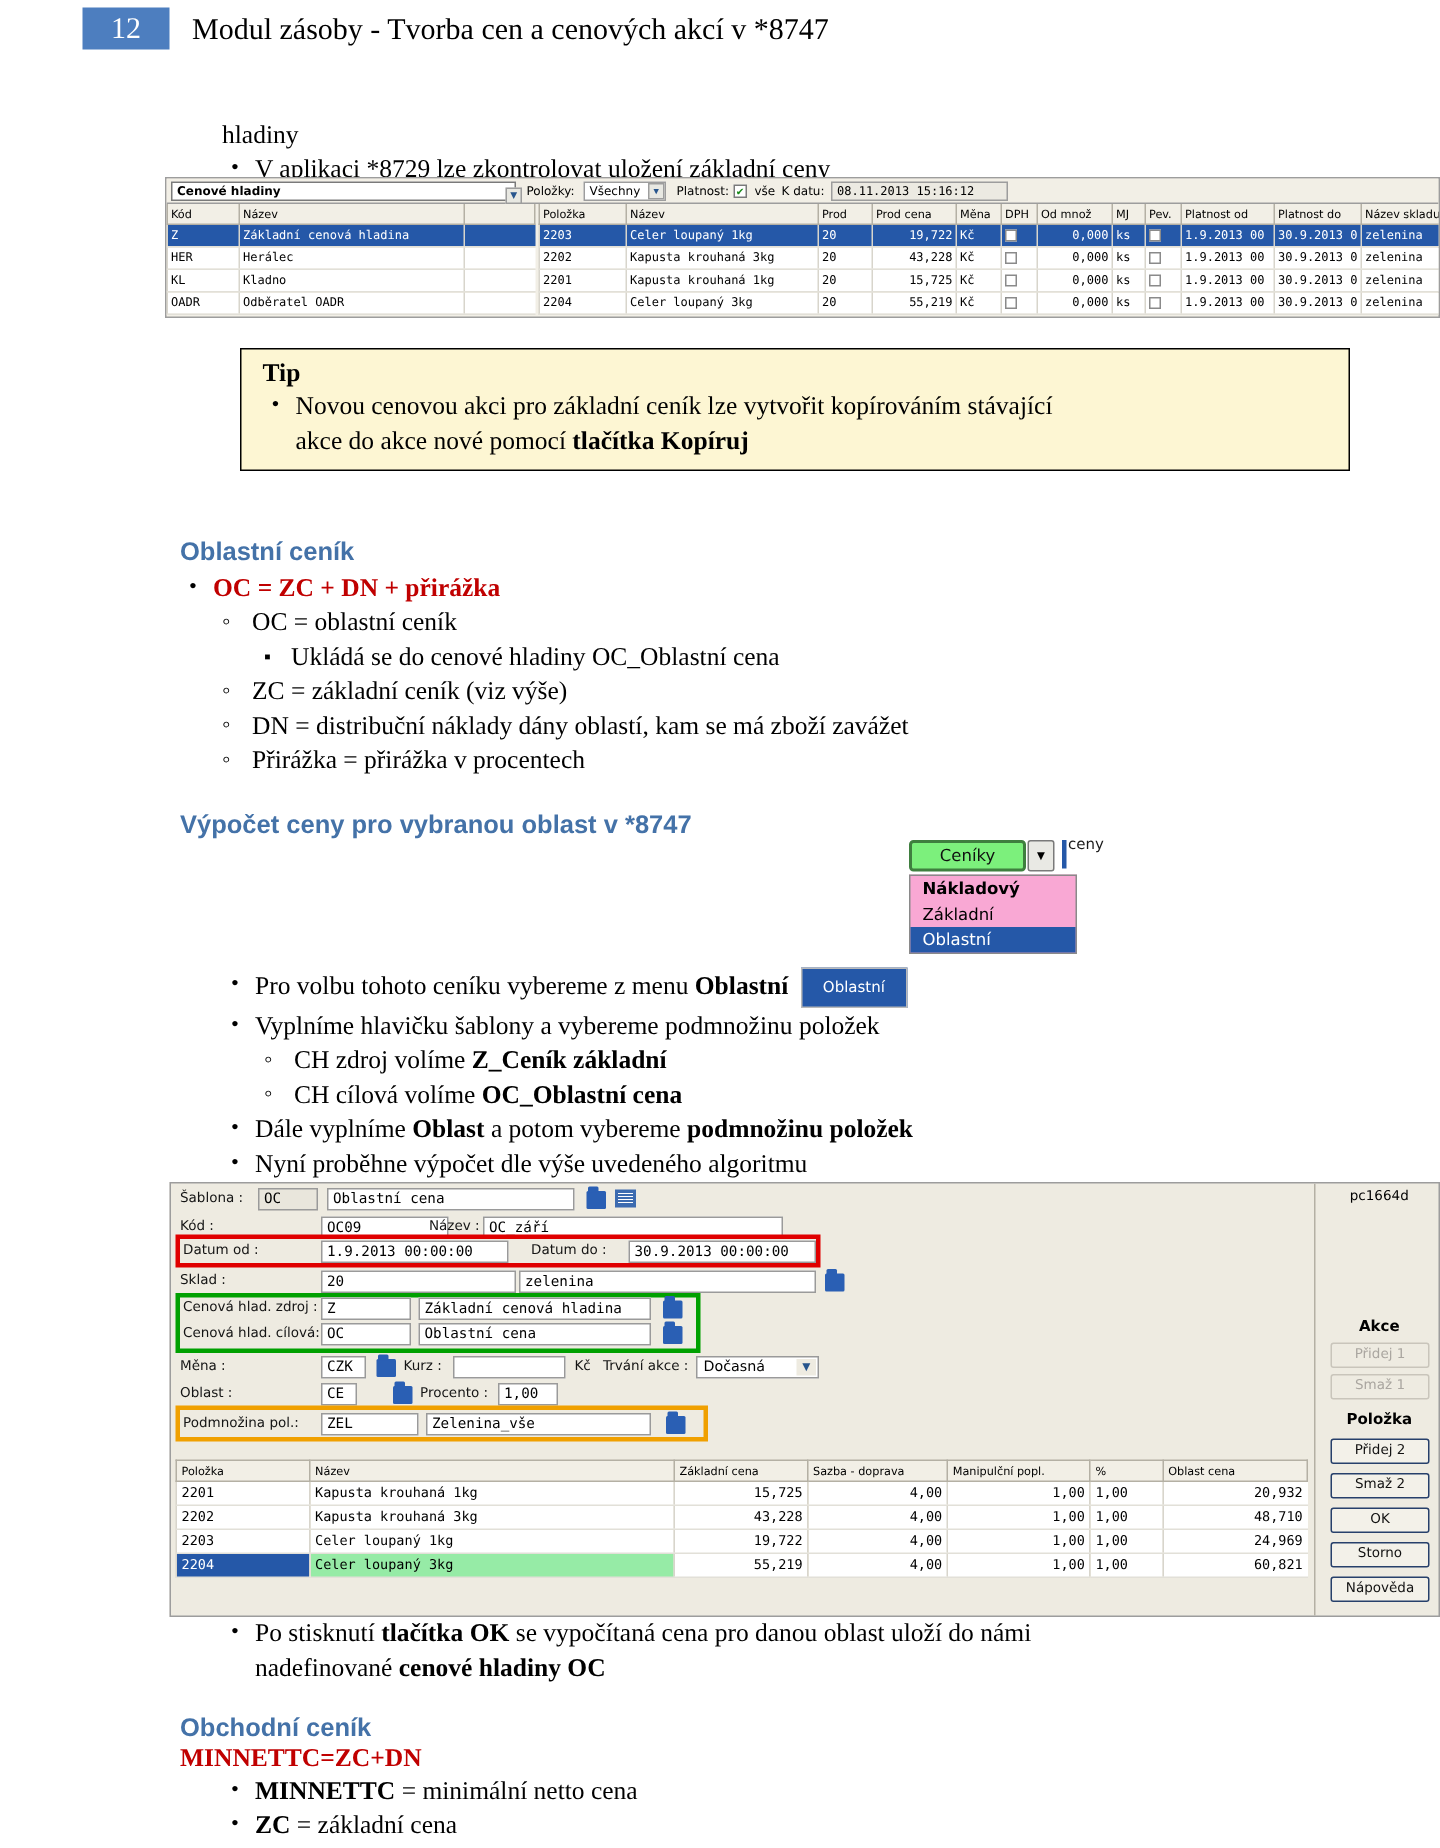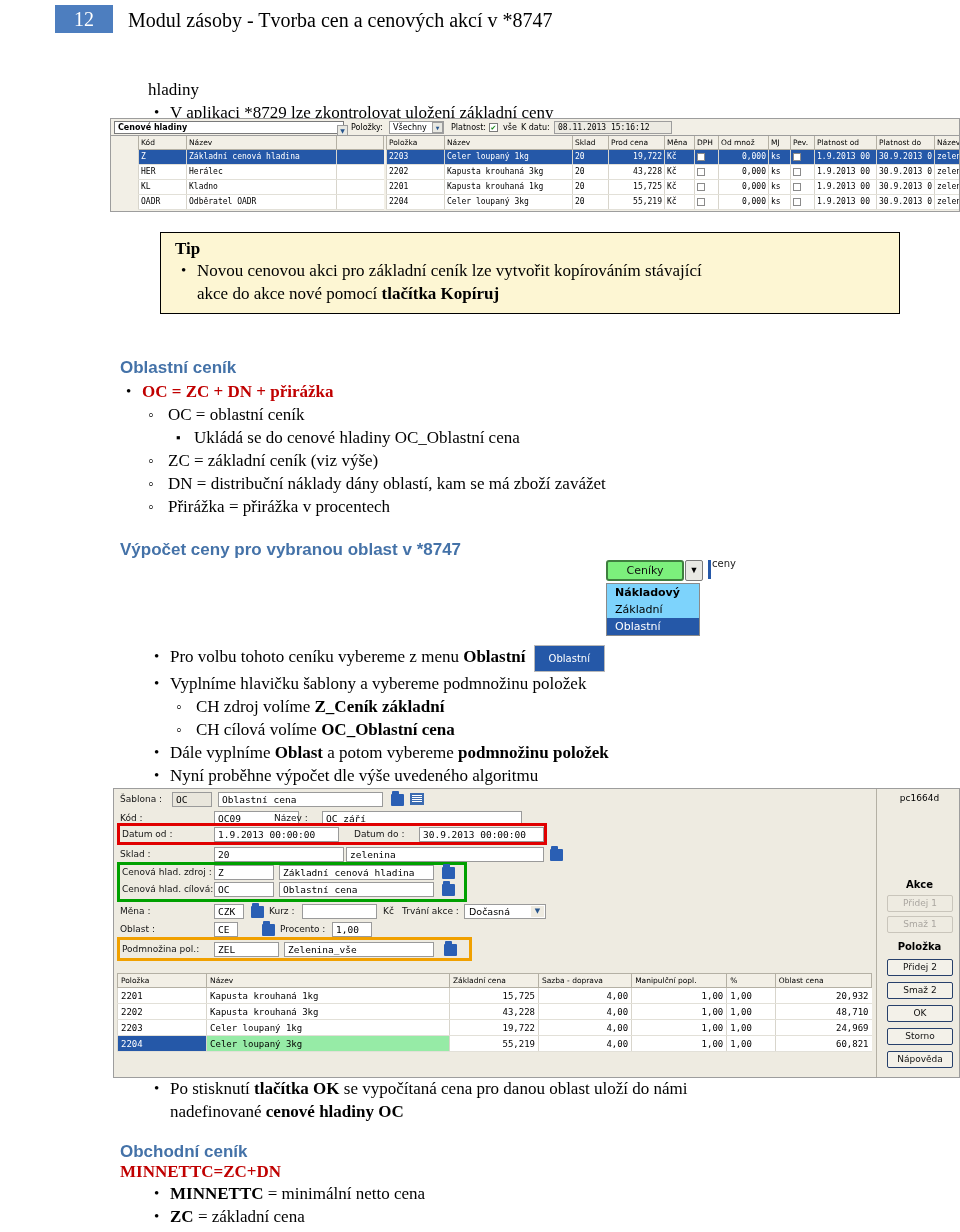--- a/index.html
+++ b/index.html
@@ -76,21 +76,21 @@
     color:#1a8a1a; font-size:8px; line-height:8px; text-align:center;
   }
   .s1-datefield {
     position:absolute; top:2px; height:13px; background:#eceae2; border:1px solid #9d9d9d;
     font-family:"DejaVu Sans Mono", monospace; font-size:8px; padding:1px 0 0 3px;
   }
 
   .s1-grids { position:relative; height:76px; }
   .s1-left  { position:absolute; left:0; top:0; width:245px; height:76px; }
   .s1-right { position:absolute; left:248px; top:0; width:601px; height:76px; }
-  table.gridtbl { border-collapse:collapse; width:100%; table-layout:fixed;margin-left:27px; }
+  table.gridtbl { border-collapse:collapse; width:100%; table-layout:fixed; }
   table.gridtbl th {
     background:#f2efe6; border:1px solid #b4b0a4; border-top:none;
     font-family:"DejaVu Sans", sans-serif; font-size:7.5px; font-weight:normal;
     text-align:left; padding:1px 2px; height:13px; white-space:nowrap; overflow:hidden;
   }
   table.gridtbl td {
     background:#ffffff; border-left:1px solid #d8d5cc; border-bottom:1px solid #e2e0d8;
     font-family:"DejaVu Sans Mono", monospace; font-size:8px;
     padding:1px 2px; height:15px; white-space:nowrap; overflow:hidden;
   }
@@ -121,22 +121,22 @@
     text-align:center; line-height:18px;
   }
   .cw-arrow {
     position:absolute; left:87px; top:2px; width:18px; height:21px;
     background:#e9e9e4; border:1px solid #7a7a7a; border-radius:2px;
     font-size:9px; text-align:center; line-height:19px;
   }
   .cw-cursor { position:absolute; left:110px; top:2px; width:3px; height:19px; background:#2558a8; }
   .cw-ceny { position:absolute; left:114px; top:0px; font-family:"DejaVu Sans", sans-serif; font-size:10px; color:#1a1a1a; }
   .cw-menu {
-    position:absolute; left:8px; top:25px; width:94px;
-    background:#7dd3fc; border:1px solid #8a8a8a;
+    position:absolute; left:8px; top:25px; width:112px;
+    background:#f9a8d4; border:1px solid #8a8a8a;
     font-family:"DejaVu Sans", sans-serif; font-size:11px;
   }
   .cw-menu div { padding:2px 4px 2px 8px; }
   .cw-menu div.bold { font-weight:bold; }
   .cw-menu div.sel { background:#2558a8; color:#ffffff; }
 
   
   .sec-steps { position:absolute; left:148px; top:645px; width:760px; }
   .badge-oblastni {
     display:inline-block; vertical-align:middle;
@@ -308,21 +308,21 @@
             <col style="width:22px">
             <col style="width:24px">
           <col style="width:62px">
             <col style="width:58px">
             <col style="width:53px">
         </colgroup>
         <thead>
             <tr>
           <th>Položka</th>
           <th>Název</th>
-          <th>Sklad</th>
+          <th>Prod</th>
           <th>Prod cena</th>
           <th>Měna</th>
           <th>DPH</th>
           <th>Od množ</th>
           <th>MJ</th>
           <th>Pev.</th>
           <th>Platnost od</th>
           <th>Platnost do</th>
           <th>Název skladu</th>
         </tr>
@@ -460,21 +460,21 @@
 <div class="shot2">
 
   <span class="f2-label" style="left:6px; top:5px;">Šablona :</span>
   <div class="f2-field ro" style="left:58px; top:3px; width:40px;"><span>OC</span></div>
   <div class="f2-field" style="left:104px; top:3px; width:165px;"><span>Oblastní cena</span></div>
   <div class="f2-folder" style="left:277px; top:5px;"></div>
   <div class="f2-icon2" style="left:296px; top:4px;"></div>
 
   <span class="f2-label" style="left:6px; top:24px;">Kód :</span>
   <div class="f2-field" style="left:100px; top:22px; width:85px;"><span>OC09</span></div>
-  <span class="f2-label" style="left:160px; top:24px;">Název :</span>
+  <span class="f2-label" style="left:172px; top:24px;">Název :</span>
   <div class="f2-field" style="left:208px; top:22px; width:200px;"><span>OC_září</span></div>
 
   <div class="hl-red" style="left:3px; top:34px; width:430px; height:22px;"></div>
   <span class="f2-label" style="left:8px; top:40px;">Datum od :</span>
   <div class="f2-field" style="left:100px; top:38px; width:125px;"><span>1.9.2013 00:00:00</span></div>
   <span class="f2-label" style="left:240px; top:40px;">Datum do :</span>
   <div class="f2-field" style="left:305px; top:38px; width:125px;"><span>30.9.2013 00:00:00</span></div>
 
   <span class="f2-label" style="left:6px; top:60px;">Sklad :</span>
   <div class="f2-field" style="left:100px; top:58px; width:130px;"><span>20</span></div>

